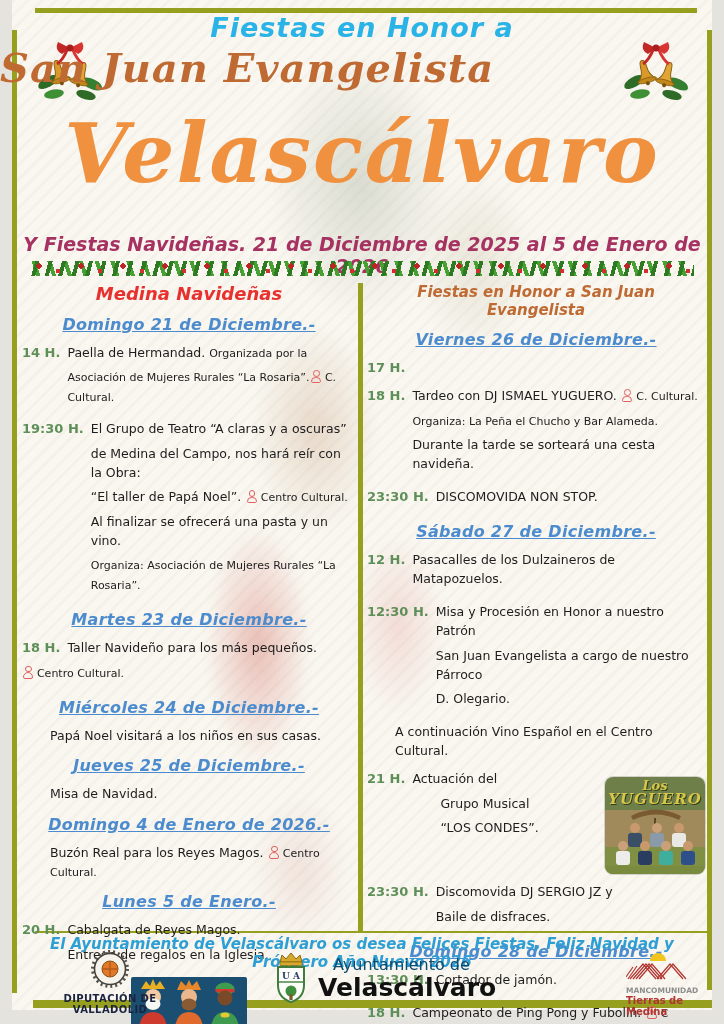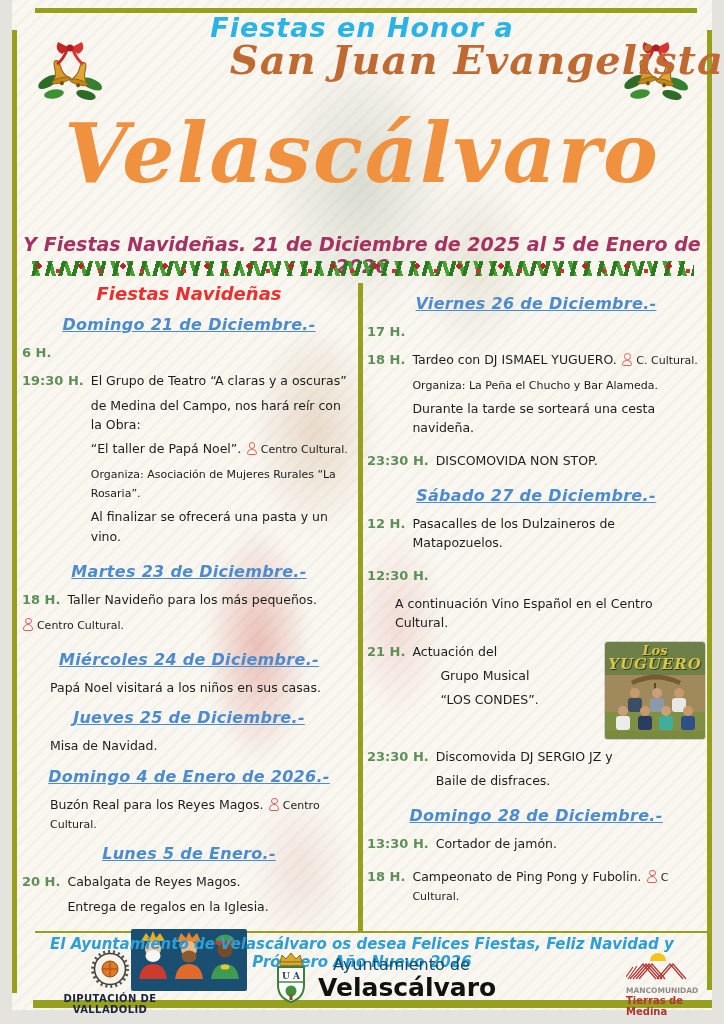--- a/index.html
+++ b/index.html
@@ -21,21 +21,21 @@
   #l-right{left:707px;top:30px;width:5px;height:960px;}
   #l-foot{left:35px;top:931px;width:672px;height:2px;}
   #l-bottom{left:33px;top:1000px;width:679px;height:8px;}
   #l-divider{left:358px;top:283px;width:5px;height:648px;}
 
   .bells{position:absolute;top:38px;width:72px;height:66px;}
   #bells-left{left:34px;} #bells-right{left:620px;}
 
   .t-super{position:absolute;left:0;right:0;top:12px;text-align:center;
       font-style:italic;font-weight:bold;font-size:27px;color:var(--cyan,#2ab3e6);letter-spacing:1px;}
-  .t-sanjuan{position:absolute;left:0;right:0;top:36px;text-align:right;
+  .t-sanjuan{position:absolute;left:0;right:0;top:44px;text-align:left;
       font-family:"DejaVu Serif",serif;font-style:italic;font-weight:bold;font-size:40px;
       color:var(--brown,#c06a33);letter-spacing:1px;}
   .t-town{position:absolute;left:0;right:0;top:106px;text-align:center;
       font-family:"DejaVu Serif",serif;font-style:italic;font-weight:bold;font-size:82px;
       color:var(--orange,#f0913f);letter-spacing:2px;line-height:1.15;}
   .t-sub{position:absolute;left:0;right:0;top:233px;text-align:center;
       font-style:italic;font-weight:bold;font-size:19px;color:var(--maroon,#a63261);}
   .garland{position:absolute;left:30px;top:261px;width:664px;height:15px;background-image:
       radial-gradient(circle 2.6px at 9px 5px, #c02323 98%, transparent),
       radial-gradient(circle 2.2px at 28px 10px, #d03030 98%, transparent),
@@ -60,23 +60,23 @@
   .ind1{margin-left:28px;} .ind-1{margin-left:-46px;}
   .plain{margin:2px 0 9px 28px;}
   .plain .line{margin-bottom:4px;}
   .locpin{display:inline-block;width:10px;height:13px;position:relative;margin:0 1px;vertical-align:-2px;}
   .locpin::before{content:"";position:absolute;top:0;left:2.6px;width:4.6px;height:4.6px;
       border:1.3px solid var(--pin,#e06060);border-radius:50%;}
   .locpin::after{content:"";position:absolute;bottom:0;left:.5px;width:8px;height:4.5px;
       border:1.3px solid var(--pin,#e06060);border-bottom-width:1.6px;border-radius:5px 5px 2px 2px;}
 
   .with-img .lines{flex:1;}
-  .condes-box{width:100px;height:97px;border-radius:3px;position:relative;flex:0 0 auto;overflow:hidden;
+  .condes-box{width:100px;height:97px;border-radius:8px;position:relative;flex:0 0 auto;overflow:hidden;
       background:linear-gradient(#6f7f4a 0 34%, #a08a5c 34% 72%, #7f8f44 72% 100%);
-      box-shadow:0 0 0 1px rgba(0,0,0,.15);}
+      box-shadow:0 0 0 1px rgba(0,0,0,.15);margin-top:8px;}
   .condes-caption{position:absolute;top:2px;left:0;right:0;text-align:center;
       font-family:"DejaVu Serif",serif;font-style:italic;font-weight:bold;color:#d8c64a;
       text-shadow:1px 1px 0 #2f3f14;line-height:1;}
   .condes-caption .c1{font-size:13px;display:block;}
   .condes-caption .c2{font-size:15px;display:block;letter-spacing:1px;}
   .condes-box svg{position:absolute;bottom:0;left:0;}
 
   .reyes-box{width:116px;height:62px;background:#1b4f72;margin:3px auto 0;position:relative;
       border-radius:2px;overflow:hidden;}
 
@@ -154,33 +154,37 @@
     </svg>
   </div>
 
   <div class="t-super">Fiestas en Honor a</div>
   <div class="t-sanjuan">San Juan Evangelista</div>
   <div class="t-town">Velascálvaro</div>
   <div class="t-sub">Y Fiestas Navideñas. 21 de Diciembre de 2025 al 5 de Enero de 2026</div>
   <div class="garland"></div>
 
   <div class="col" id="col-left">
-      <div class="col-heading">Fiestas Navideñas</div>
+      <div class="col-heading">Medina Navideñas</div>
       <div class="day">Domingo 21 de Diciembre.-</div>
       <div class="event">
-        <span class="time">6 H.</span>
+        <span class="time">14 H.</span>
+        <div class="lines">
+          <div class="line"><span class="seg-b">Paella de Hermandad. </span><span class="seg-s">Organizada por la</span></div>
+          <div class="line"><span class="seg-s">Asociación de Mujeres Rurales “La Rosaria”.</span><span class="locpin"></span><span class="seg-s"> C. Cultural.</span></div>
+        </div>
       </div>
       <div class="event">
         <span class="time">19:30 H.</span>
         <div class="lines">
           <div class="line"><span class="seg-b">El Grupo de Teatro “A claras y a oscuras”</span></div>
           <div class="line"><span class="seg-b">de Medina del Campo, nos hará reír con la Obra:</span></div>
           <div class="line"><span class="seg-b">“El taller de Papá Noel”. </span><span class="locpin"></span><span class="seg-s"> Centro Cultural.</span></div>
+          <div class="line"><span class="seg-b">Al finalizar se ofrecerá una pasta y un vino.</span></div>
           <div class="line"><span class="seg-s">Organiza: Asociación de Mujeres Rurales “La Rosaria”.</span></div>
-          <div class="line"><span class="seg-b">Al finalizar se ofrecerá una pasta y un vino.</span></div>
         </div>
       </div>
       <div class="day">Martes 23 de Diciembre.-</div>
       <div class="event">
         <span class="time">18 H.</span>
         <div class="lines">
           <div class="line"><span class="seg-b">Taller Navideño para los más pequeños.</span></div>
           <div class="line ind-1"><span class="locpin"></span><span class="seg-s"> Centro Cultural.</span></div>
         </div>
       </div>
@@ -217,20 +221,21 @@
         <ellipse cx="94" cy="12" rx="9.5" ry="6.5" fill="#3f9b4f"></ellipse>
         <rect x="84.5" y="12" width="19" height="3.4" fill="#cf3a2e"></rect>
         <circle cx="94" cy="21" r="7.5" fill="#7a4a28"></circle>
         <path d="M80 50 q2 -15 14 -15 q12 0 14 15 z" fill="#3f9b4f"></path>
         <ellipse cx="94" cy="38" rx="4.5" ry="2.6" fill="#e8c832"></ellipse>
       </svg>
       
     </div>
     </div>
   <div class="col" id="col-right">
+      <div class="col-heading">Fiestas en Honor a San Juan Evangelista</div>
       <div class="day">Viernes 26 de Diciembre.-</div>
       <div class="event">
         <span class="time">17 H.</span>
       </div>
       <div class="event">
         <span class="time">18 H.</span>
         <div class="lines">
           <div class="line"><span class="seg-b">Tardeo con DJ ISMAEL YUGUERO. </span><span class="locpin"></span><span class="seg-s"> C. Cultural.</span></div>
           <div class="line"><span class="seg-s">Organiza: La Peña el Chucho y Bar Alameda.</span></div>
           <div class="line"><span class="seg-b">Durante la tarde se sorteará una cesta navideña.</span></div>
@@ -244,20 +249,25 @@
       </div>
       <div class="day">Sábado 27 de Diciembre.-</div>
       <div class="event">
         <span class="time">12 H.</span>
         <div class="lines">
           <div class="line"><span class="seg-b">Pasacalles de los Dulzaineros de Matapozuelos.</span></div>
         </div>
       </div>
       <div class="event">
         <span class="time">12:30 H.</span>
+        <div class="lines">
+          <div class="line"><span class="seg-b">Misa y Procesión en Honor a nuestro Patrón</span></div>
+          <div class="line"><span class="seg-b">San Juan Evangelista a cargo de nuestro Párroco</span></div>
+          <div class="line"><span class="seg-b">D. Olegario.</span></div>
+        </div>
       </div>
       <div class="plain">
         <div class="line"><span class="seg-b">A continuación Vino Español en el Centro Cultural.</span></div>
       </div>
       <div class="event with-img">
         <span class="time">21 H.</span>
         <div class="lines">
           <div class="line"><span class="seg-b">Actuación del</span></div>
           <div class="line ind1"><span class="seg-b">Grupo Musical</span></div>
           <div class="line ind1"><span class="seg-b">“LOS CONDES”.</span></div>

